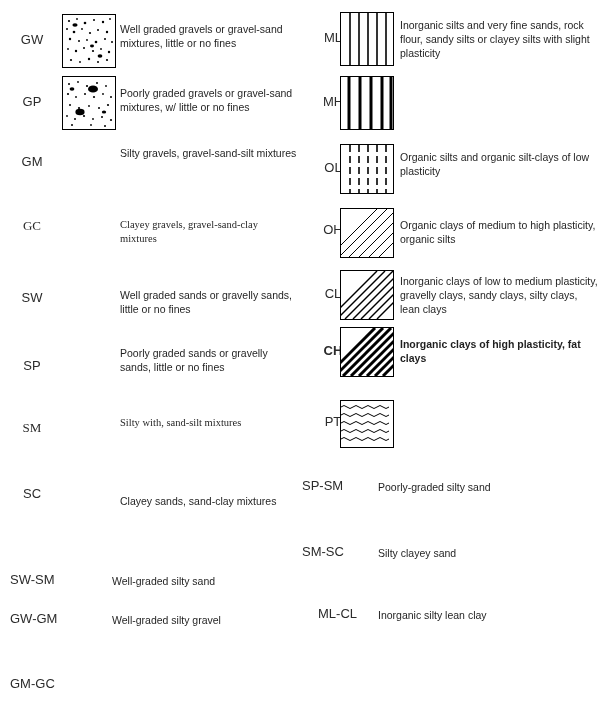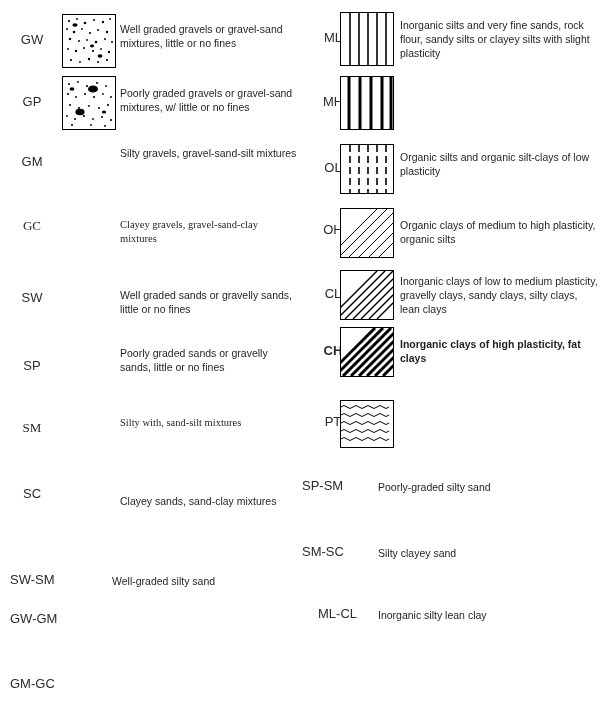--- a/index.html
+++ b/index.html
@@ -193,20 +193,21 @@
       <div class="sym-desc" style="top:20px;">Clayey sands, sand-clay mixtures</div>
     </div>
 
     <div class="row textonly" style="top:522px; height:36px;margin-top:44px;">
       <div class="sym-code" style="top:8px; left:0; width:72px; text-align:left; padding-left:10px;">SW-SM</div>
       <div class="sym-desc" style="top:8px;">Well-graded silty sand</div>
     </div>
 
     <div class="row textonly" style="top:605px; height:36px;">
       <div class="sym-code" style="top:8px; left:0; width:72px; text-align:left; padding-left:10px;">GW-GM</div>
+      <div class="sym-desc" style="top:8px;">Well-graded silty gravel</div>
     </div>
 
     <div class="row textonly" style="top:670px; height:36px;">
       <div class="sym-code" style="top:8px; left:0; width:72px; text-align:left; padding-left:10px;">GM-GC</div>
     </div>
 
   </div>
 
   <div class="column col-right">
 

